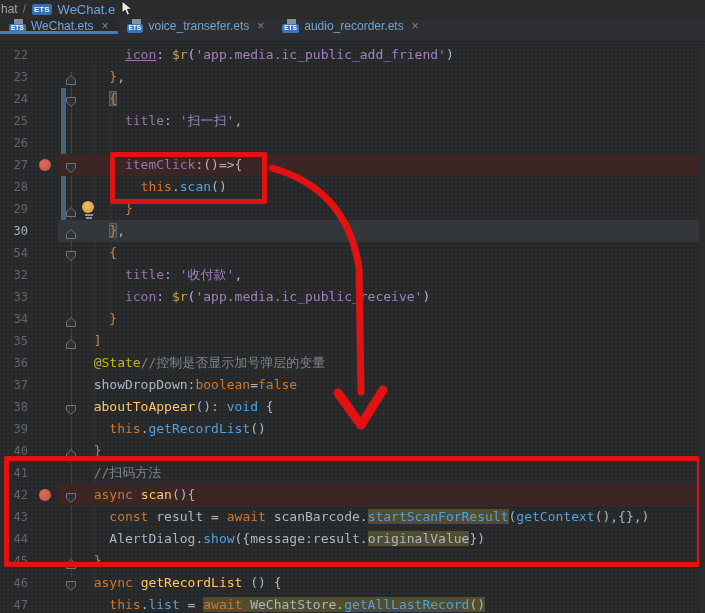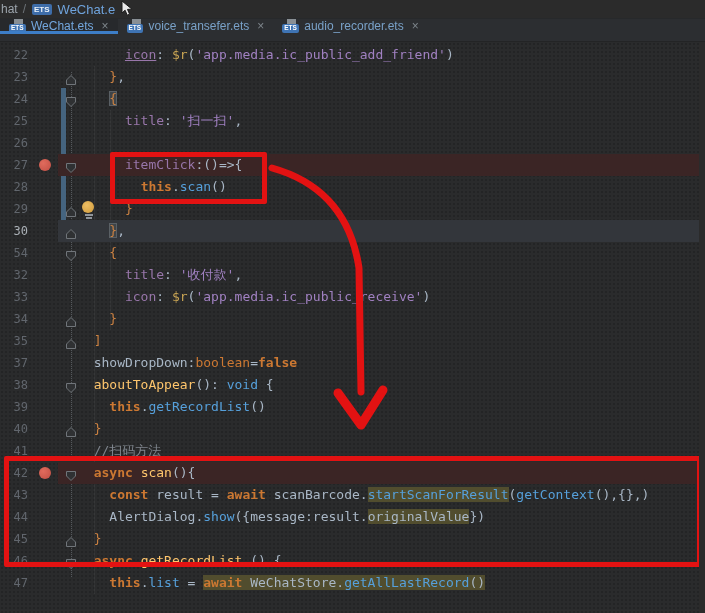--- a/index.html
+++ b/index.html
@@ -72,21 +72,21 @@
     position:absolute; left:39px; top:5px; width:12px; height:12px; border-radius:50%;
     background:radial-gradient(circle at 35% 35%, #E06B5D, #C14F44);
   }
   .fold { position:absolute; left:65px; top:5px; width:12px; height:12px; }
   .code { position:absolute; left:78px; top:0; line-height:22px; font-size:13px; color:#A9B7C6; }
 
   
   .sg-pl   { color:#A9B7C6; }
   .sg-key  { color:#9876AA; }
   .sg-str  { color:#A181C2; }
-  .sg-kw   { color:#CC7832; font-weight:bold; }
+  .sg-kw   { color:#CC7832; font-weight:normal; }
   .sg-kw2  { color:#CC7832; }
   .sg-fn   { color:#FFC66D; }
   .sg-call { color:#56A0DB; }
   .sg-type { color:#56A0DB; }
   .sg-ann  { color:#BBB529; }
   .sg-cmt  { color:#7F858D; }
   .sg-rf   { color:#C9A554; }
   .sg-br   { color:#CC8242; }
   .und { text-decoration:underline; }
   .hl  { background:#514D2E; }
@@ -179,20 +179,21 @@
             <polygon points="1.5,1.5 10.5,1.5 10.5,6 6,10.5 1.5,6" fill="#2F3133" stroke="#70757A" stroke-width="1"></polygon>
           </svg></div><div class="code"><span>    </span><span class="sg-br">{</span></div></div>
       <div class="row"><div class="hlband"></div><div class="ln">32</div><div class="code"><span>      </span><span class="sg-key">title</span><span class="sg-pl">: </span><span class="sg-str">'收付款'</span><span class="sg-pl">,</span></div></div>
       <div class="row"><div class="hlband"></div><div class="ln">33</div><div class="code"><span>      </span><span class="sg-key">icon</span><span class="sg-pl">: </span><span class="sg-rf">$r</span><span class="sg-pl">(</span><span class="sg-str">'app.media.ic_public_receive'</span><span class="sg-pl">)</span></div></div>
       <div class="row"><div class="hlband"></div><div class="ln">34</div><div class="fold"><svg width="12" height="12" viewBox="0 0 12 12">
             <polygon points="1.5,10.5 10.5,10.5 10.5,6 6,1.5 1.5,6" fill="#2F3133" stroke="#70757A" stroke-width="1"></polygon>
           </svg></div><div class="code"><span>    </span><span class="sg-br">}</span></div></div>
       <div class="row"><div class="hlband"></div><div class="ln">35</div><div class="fold"><svg width="12" height="12" viewBox="0 0 12 12">
             <polygon points="1.5,10.5 10.5,10.5 10.5,6 6,1.5 1.5,6" fill="#2F3133" stroke="#70757A" stroke-width="1"></polygon>
           </svg></div><div class="code"><span>  </span><span class="sg-br">]</span></div></div>
+      <div class="row"><div class="hlband"></div><div class="ln">36</div><div class="code"><span>  </span><span class="sg-ann">@State</span><span class="sg-cmt">//控制是否显示加号弹层的变量</span></div></div>
       <div class="row"><div class="hlband"></div><div class="ln">37</div><div class="code"><span>  </span><span class="sg-pl">showDropDown</span><span class="sg-pl">:</span><span class="sg-kw2">boolean</span><span class="sg-pl">=</span><span class="sg-kw">false</span></div></div>
       <div class="row"><div class="hlband"></div><div class="ln">38</div><div class="fold"><svg width="12" height="12" viewBox="0 0 12 12">
             <polygon points="1.5,1.5 10.5,1.5 10.5,6 6,10.5 1.5,6" fill="#2F3133" stroke="#70757A" stroke-width="1"></polygon>
           </svg></div><div class="code"><span>  </span><span class="sg-fn">aboutToAppear</span><span class="sg-pl">(): </span><span class="sg-type">void</span><span class="sg-pl"> {</span></div></div>
       <div class="row"><div class="hlband"></div><div class="ln">39</div><div class="code"><span>    </span><span class="sg-kw">this</span><span class="sg-pl">.</span><span class="sg-call">getRecordList</span><span class="sg-pl">()</span></div></div>
       <div class="row"><div class="hlband"></div><div class="ln">40</div><div class="fold"><svg width="12" height="12" viewBox="0 0 12 12">
             <polygon points="1.5,10.5 10.5,10.5 10.5,6 6,1.5 1.5,6" fill="#2F3133" stroke="#70757A" stroke-width="1"></polygon>
           </svg></div><div class="code"><span>  </span><span class="sg-br">}</span></div></div>
       <div class="row"><div class="hlband"></div><div class="ln">41</div><div class="code"><span>  </span><span class="sg-cmt">//扫码方法</span></div></div>
       <div class="row bp"><div class="hlband"></div><div class="ln">42</div><div class="bp-dot"></div><div class="fold"><svg width="12" height="12" viewBox="0 0 12 12">

